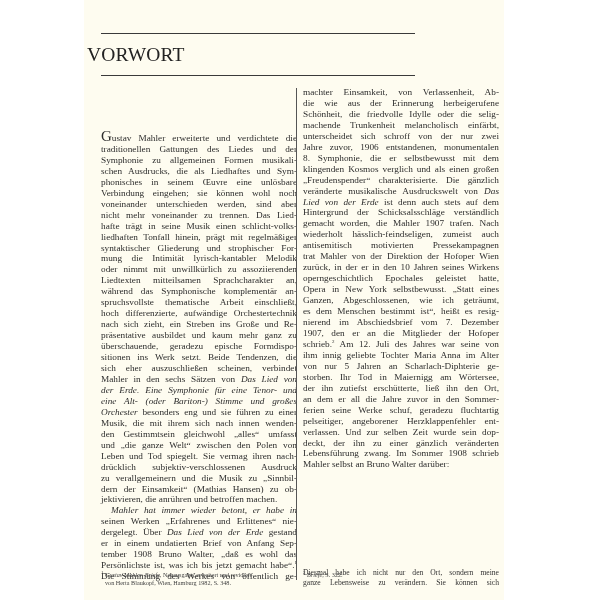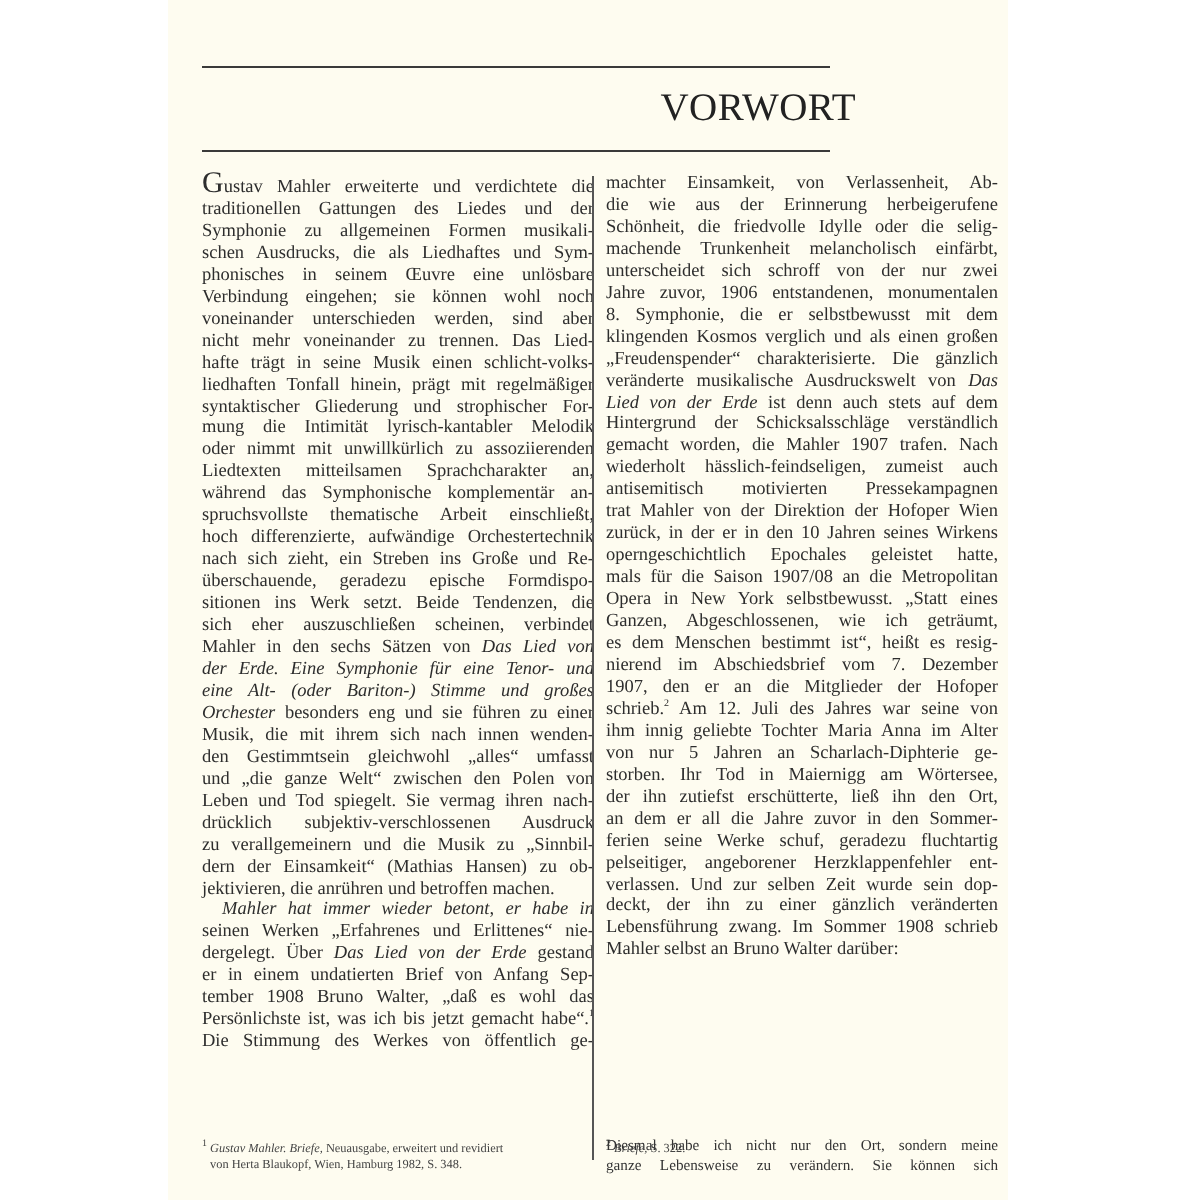--- a/index.html
+++ b/index.html
@@ -8,28 +8,28 @@
     font-family: "Liberation Serif", "DejaVu Serif", serif; color: #2a2a2a;
   }
   .page {
     position: absolute; left: 84px; top: 0; width: 420px; height: 600px;
     background: #fefcf0;
   }
   .rule { position: absolute; left: 101px; width: 314px; height: 1px; background: #3a3a3a; }
   .rule.top { top: 33px; }
   .rule.bottom { top: 75px; }
   .title {
-    position: absolute; left: 114px; width: 314px; top: 44px; text-align: right;
+    position: absolute; left: 87px; width: 314px; top: 44px; text-align: left;
     font-size: 19.5px; letter-spacing: 0.2px; color: #222;
   }
   .col {
     position: absolute; top: 87px; width: 196px; font-size: 9.25px; line-height: 10.95px;
     text-align: justify; color: #2d2d2d;
   }
-  .col.left { left: 101px; }
+  .col.left { left: 101px; margin-top: 44px; }
   .col.right { left: 303px; }
   .divider { position: absolute; left: 296px; top: 88px; width: 1px; height: 492px; background: #555; }
   .line { display: block; white-space: nowrap; text-align-last: justify; text-align: justify; }
   .line.last { text-align-last: left; }
   .dropcap { font-size: 15px; line-height: 10px; }
   .indent { padding-left: 10px; font-style: italic; }
   i { font-style: italic; }
   .quote { position: absolute; left: 303px; top: 568px; width: 196px; font-size: 7.6px; line-height: 10px; color: #333; }
   .fn { position: absolute; top: 571px; font-size: 6.2px; line-height: 8px; color: #444; }
   .fn.left { left: 101px; width: 196px; border-top: none; }
@@ -56,20 +56,21 @@
     <span class="line">hafte trägt in seine Musik einen schlicht-volks-</span>
     <span class="line">liedhaften Tonfall hinein, prägt mit regelmäßiger</span>
     <span class="line">syntaktischer Gliederung und strophischer For-</span>
     <span class="line">mung die Intimität lyrisch-kantabler Melodik</span>
     <span class="line">oder nimmt mit unwillkürlich zu assoziierenden</span>
     <span class="line">Liedtexten mitteilsamen Sprachcharakter an,</span>
     <span class="line">während das Symphonische komplementär an-</span>
     <span class="line">spruchsvollste thematische Arbeit einschließt,</span>
     <span class="line">hoch differenzierte, aufwändige Orchestertechnik</span>
     <span class="line">nach sich zieht, ein Streben ins Große und Re-</span>
+    <span class="line">präsentative ausbildet und kaum mehr ganz zu</span>
     <span class="line">überschauende, geradezu epische Formdispo-</span>
     <span class="line">sitionen ins Werk setzt. Beide Tendenzen, die</span>
     <span class="line">sich eher auszuschließen scheinen, verbindet</span>
     <span class="line">Mahler in den sechs Sätzen von <i>Das Lied von</i></span>
     <span class="line"><i>der Erde. Eine Symphonie für eine Tenor- und</i></span>
     <span class="line"><i>eine Alt- (oder Bariton-) Stimme und großes</i></span>
     <span class="line"><i>Orchester</i> besonders eng und sie führen zu einer</span>
     <span class="line">Musik, die mit ihrem sich nach innen wenden-</span>
     <span class="line">den Gestimmtsein gleichwohl „alles“ umfasst</span>
     <span class="line">und „die ganze Welt“ zwischen den Polen von</span>
@@ -99,21 +100,20 @@
     <span class="line">„Freudenspender“ charakterisierte. Die gänzlich</span>
     <span class="line">veränderte musikalische Ausdruckswelt von <i>Das</i></span>
     <span class="line"><i>Lied von der Erde</i> ist denn auch stets auf dem</span>
     <span class="line">Hintergrund der Schicksalsschläge verständlich</span>
     <span class="line">gemacht worden, die Mahler 1907 trafen. Nach</span>
     <span class="line">wiederholt hässlich-feindseligen, zumeist auch</span>
     <span class="line">antisemitisch motivierten Pressekampagnen</span>
     <span class="line">trat Mahler von der Direktion der Hofoper Wien</span>
     <span class="line">zurück, in der er in den 10 Jahren seines Wirkens</span>
     <span class="line">operngeschichtlich Epochales geleistet hatte,</span>
-    <span class="line">mals für die Saison 1907/08 an die Metropolitan</span>
     <span class="line">Opera in New York selbstbewusst. „Statt eines</span>
     <span class="line">Ganzen, Abgeschlossenen, wie ich geträumt,</span>
     <span class="line">es dem Menschen bestimmt ist“, heißt es resig-</span>
     <span class="line">nierend im Abschiedsbrief vom 7. Dezember</span>
     <span class="line">1907, den er an die Mitglieder der Hofoper</span>
     <span class="line">schrieb.<sup>2</sup> Am 12. Juli des Jahres war seine von</span>
     <span class="line">ihm innig geliebte Tochter Maria Anna im Alter</span>
     <span class="line">von nur 5 Jahren an Scharlach-Diphterie ge-</span>
     <span class="line">storben. Ihr Tod in Maiernigg am Wörtersee,</span>
     <span class="line">der ihn zutiefst erschütterte, ließ ihn den Ort,</span>

